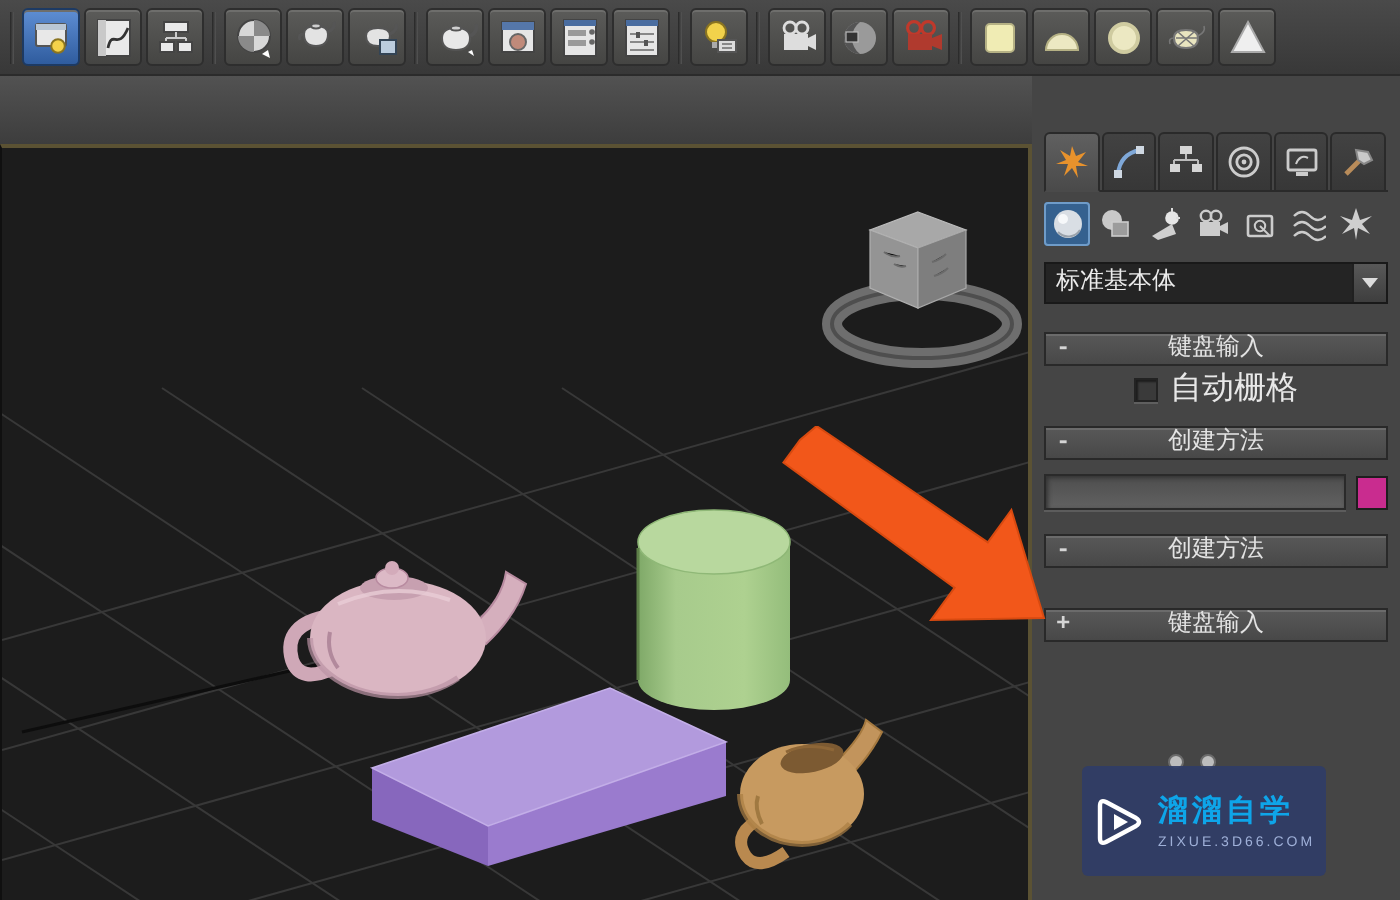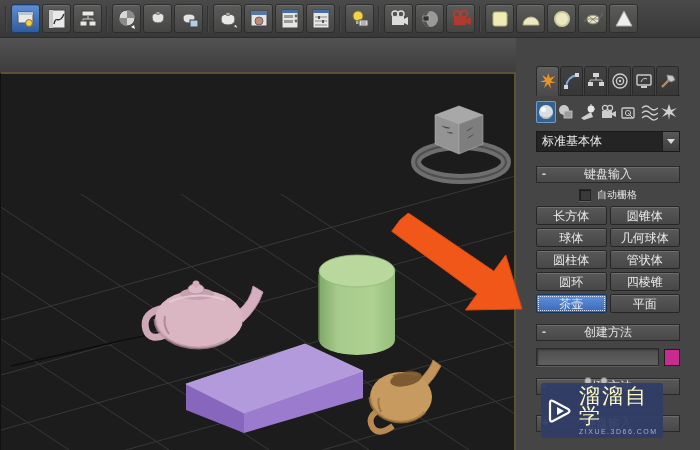--- a/index.html
+++ b/index.html
@@ -25,21 +25,21 @@
               background:linear-gradient(#525252,#3d3d3d); }
 
   
   .viewport { position:absolute; left:0; top:72px; width:516px; height:378px;
               background:#1c1c1c; border-top:2px solid #5b5233; border-right:2px solid #5b5233;
               border-left:1px solid #101010; overflow:hidden; }
   .viewport svg.layer { position:absolute; left:0; top:0; }
 
   
   .panel { position:absolute; left:516px; top:38px; width:184px; height:412px;
-           background:#454545; padding:0 20px; }
+           background:#454545; padding:0 6px;font-family:Liberation Mono, monospace; }
   .tabs { margin-top:28px; height:30px; display:flex; border-bottom:1px solid #2a2a2a; }
   .tab { width:28px; height:30px; margin-right:1px; display:flex; align-items:center; justify-content:center;
          background:linear-gradient(#424242,#373737); border:1px solid #2a2a2a;
          border-radius:3px 3px 0 0; }
   .tab.active { background:linear-gradient(#606060,#4a4a4a); border-bottom-color:#4a4a4a; }
   .cats { margin-top:4px; height:24px; display:flex; align-items:center; }
   .cat { width:23px; height:22px; margin-right:1px; display:flex; align-items:center; justify-content:center; border-radius:2px; }
   .cat.active { background:#35618f; box-shadow:inset 0 0 0 1px #6f9cc9; }
   .dropdown { margin-top:7px; height:21px; display:flex; border:1px solid #191919; }
   .dd-text { flex:1; background:#242424; color:#ececec; font-size:12px; line-height:19px; padding-left:5px; }
@@ -48,21 +48,21 @@
   .dd-arrow { width:0; height:0; border-left:4px solid transparent; border-right:4px solid transparent;
               border-top:5px solid #dcdcdc; }
   .rollout { position:relative; height:17px; margin-top:14px;
              background:linear-gradient(#585858,#484848); border:1px solid #292929;
              box-shadow:inset 0 1px 0 #6b6b6b; color:#e3e3e3; font-size:12px;
              text-align:center; line-height:15px; }
   .rollout .mini { position:absolute; left:5px; top:0; font-weight:bold; color:#d5d5d5; }
   .autogrid { margin-top:4px; height:15px; display:flex; align-items:center; justify-content:center; }
   .checkbox { width:12px; height:12px; background:#3a3a3a; border:1px solid #232323;
               box-shadow:inset 1px 1px 1px #1d1d1d, 0 1px 0 #5f5f5f; margin-right:6px; }
-  .cb-label { color:#e8e8e8; font-size:10px; }
+  .cb-label { color:#e8e8e8; font-size:16px; }
   .obj-grid { margin-top:4px; display:grid; grid-template-columns:1fr 1fr; gap:3px; }
   .obtn { height:19px; font-size:12px; color:#eaeaea; text-align:center; line-height:18px;
           background:linear-gradient(#585858,#474747); border:1px solid #262626; border-radius:2px;
           box-shadow:inset 0 1px 0 #6d6d6d; }
   .obtn.active { background:linear-gradient(#6093e2,#3a67b5); border-color:#17355f;
                  outline:1px dotted #d9e6ff; outline-offset:-3px; }
   .name-row { margin-top:6px; height:20px; display:flex; align-items:center; }
   .name-field { flex:1; height:18px; background:linear-gradient(#4e4e4e,#616161);
                 border:1px solid #2a2a2a; box-shadow:inset 1px 1px 2px #333, 0 1px 0 #5c5c5c; }
   .swatch { width:16px; height:17px; margin-left:5px; border:1px solid #1e1e1e; }
@@ -70,21 +70,21 @@
   .rollout.r-kbd { margin-top:20px; }
   .radio-dot { position:absolute; width:8px; height:8px; border-radius:50%;
                background:#bdbdbd; border:1px solid #6b6b6b; }
 
   
   .watermark { position:absolute; left:541px; top:383px; width:122px; height:55px; z-index:50;
                background:rgba(47,60,102,0.93); border-radius:3px;
                display:flex; align-items:center; padding:0 6px; }
   .wm-logo { width:26px; height:26px; flex:0 0 auto; margin-right:6px; }
   .wm-col { display:flex; flex-direction:column; }
-  .wm-title { color:#fef9c3; font-size:21px; font-weight:normal; letter-spacing:2px; line-height:20px; }
+  .wm-title { color:#0ea5e9; font-size:15px; font-weight:bold; letter-spacing:2px; line-height:20px; }
   .wm-sub { color:#9fb0d8; font-size:7px; letter-spacing:1.5px; margin-top:2px; }
 
   
   .arrow-svg { position:absolute; left:390px; top:213px; z-index:60; }
 </style>
 </head>
 <body>
 
 <div id="app">
 
@@ -415,32 +415,20 @@
     <div class="rollout">
       <span class="mini">-</span>
       <span>键盘输入</span>
     </div>
 
     <div class="autogrid">
       <div class="checkbox"></div>
       <span class="cb-label">自动栅格</span>
     </div>
 
-    <div class="obj-grid">
-      <div class="obtn">长方体</div>
-      <div class="obtn">圆锥体</div>
-      <div class="obtn">球体</div>
-      <div class="obtn">几何球体</div>
-      <div class="obtn">圆柱体</div>
-      <div class="obtn">管状体</div>
-      <div class="obtn">圆环</div>
-      <div class="obtn">四棱锥</div>
-      <div class="obtn active">茶壶</div>
-      <div class="obtn">平面</div>
-    </div>
 
     <div class="rollout" style="margin-top:11px;">
       <span class="mini">-</span>
       <span>创建方法</span>
     </div>
 
     <div class="name-row">
       <div class="name-field"></div>
       <div class="swatch" style="background:#c92c8f;"></div>
     </div>

